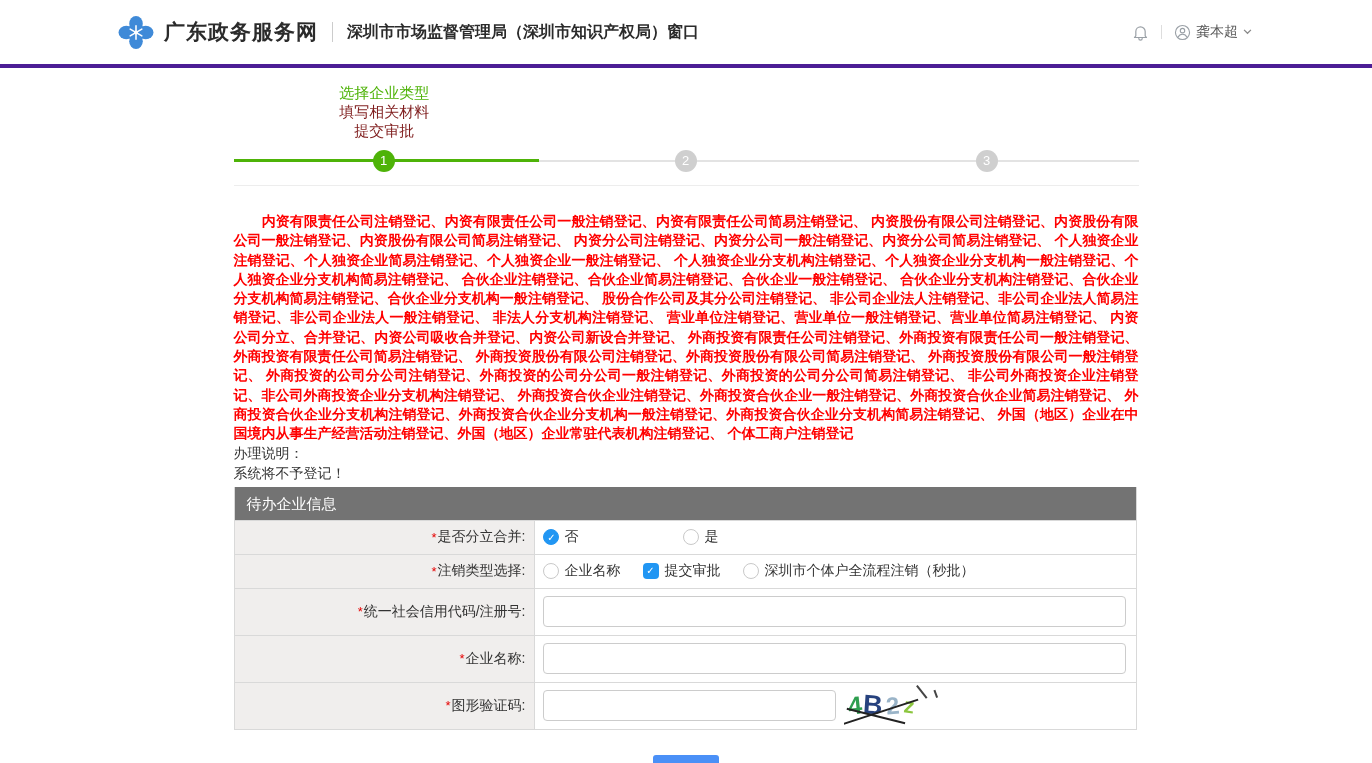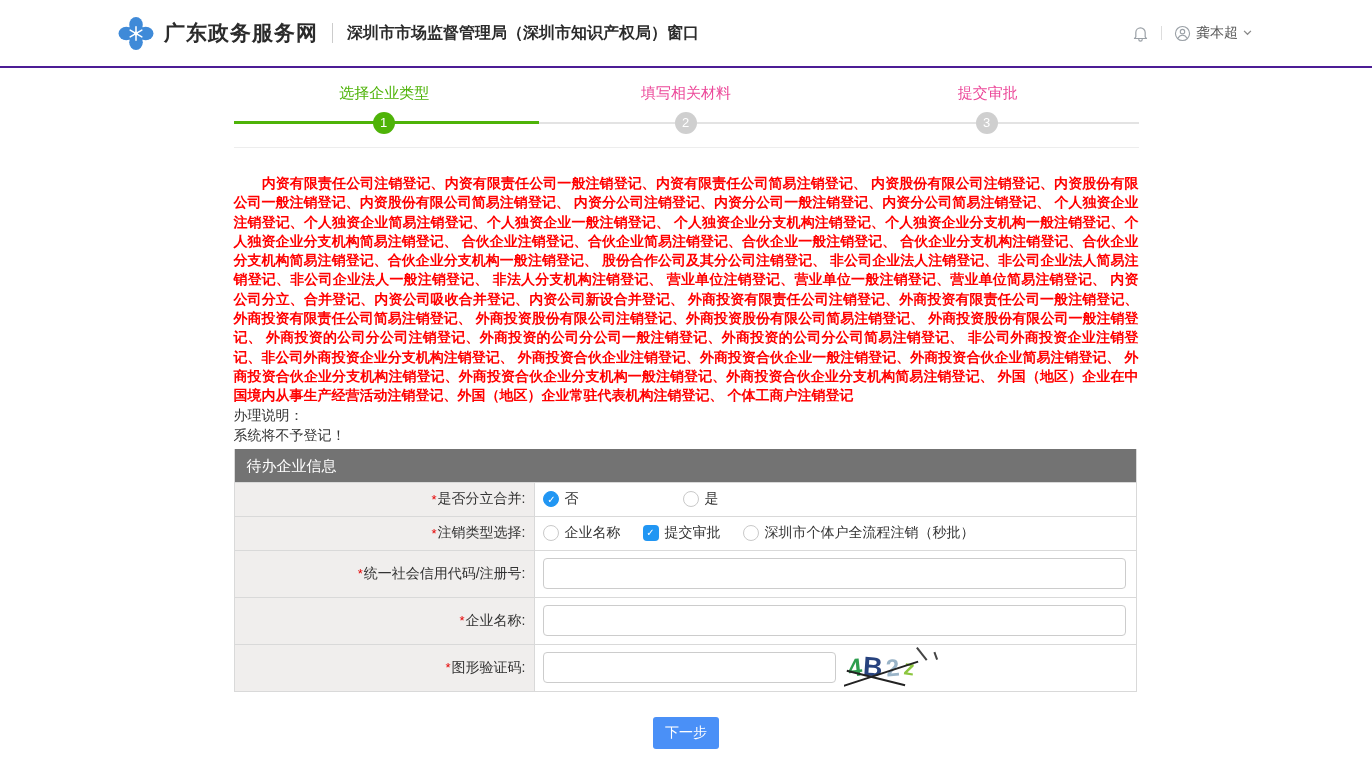--- a/index.html
+++ b/index.html
@@ -1,38 +1,38 @@
 <!DOCTYPE html>
 <html><head>
 <meta charset="utf-8">
 <style>
   * { margin:0; padding:0; box-sizing:border-box; }
   html,body { width:1372px; height:763px; overflow:hidden; background:#fff;
     font-family:"Liberation Sans","DejaVu Sans",sans-serif; color:#333; }
 
   
   .top-header { height:68px; display:flex; align-items:center; justify-content:space-between;
-    padding:0 120px 0 118px; border-bottom:2px solid #4c1d95; background:#fff; }
+    padding:0 120px 0 118px; border-bottom:4px solid #4c1d95; background:#fff; }
   .header-left { display:flex; align-items:center; }
   .logo-svg { width:36px; height:33px; margin-right:10px; }
   .site-title { font-size:21px; font-weight:bold; color:#2b2b2b; letter-spacing:1px; }
   .title-divider { width:1px; height:20px; background:#ccc; margin:0 14px; }
   .window-title { font-size:16px; font-weight:bold; color:#2b2b2b; }
   .header-right { display:flex; align-items:center; gap:12px; }
   .bell-btn, .user-btn { display:flex; align-items:center; cursor:pointer; }
   .v-divider { width:1px; height:14px; background:#ddd; }
   .username { font-size:14px; color:#555; margin:0 5px 0 5px; }
 
   
   .content { width:905px; margin:0 auto; }
 
   
   .steps { padding-top:16px; }
-  .step-labels { display:flex; }
-  .step-labels span { width:301.66px; text-align:center; font-size:15px; color:#ec4899; }
+  .step-labels { display:flex;flex-direction:column; }
+  .step-labels span { width:301.66px; text-align:center; font-size:15px; color:#7f1d1d; }
   .step-labels .active { color:#4eb308; }
   .step-track { position:relative; height:24px; margin-top:8px; }
   .track-line { position:absolute; left:0; right:0; top:11px; height:2px; background:#e3e3e3; }
   .track-green { position:absolute; left:0; width:305px; top:10px; height:3px; background:#4eb308; }
   .dot { position:absolute; top:1px; width:22px; height:22px; border-radius:50%;
     color:#fff; font-size:13px; text-align:center; line-height:22px; background:#cfcfcf; }
   .dot.d1 { left:139px; background:#4eb308; }
   .dot.d2 { left:441px; }
   .dot.d3 { left:742px; }
   .steps-sep { height:1px; background:#ededed; margin-top:12px; }

